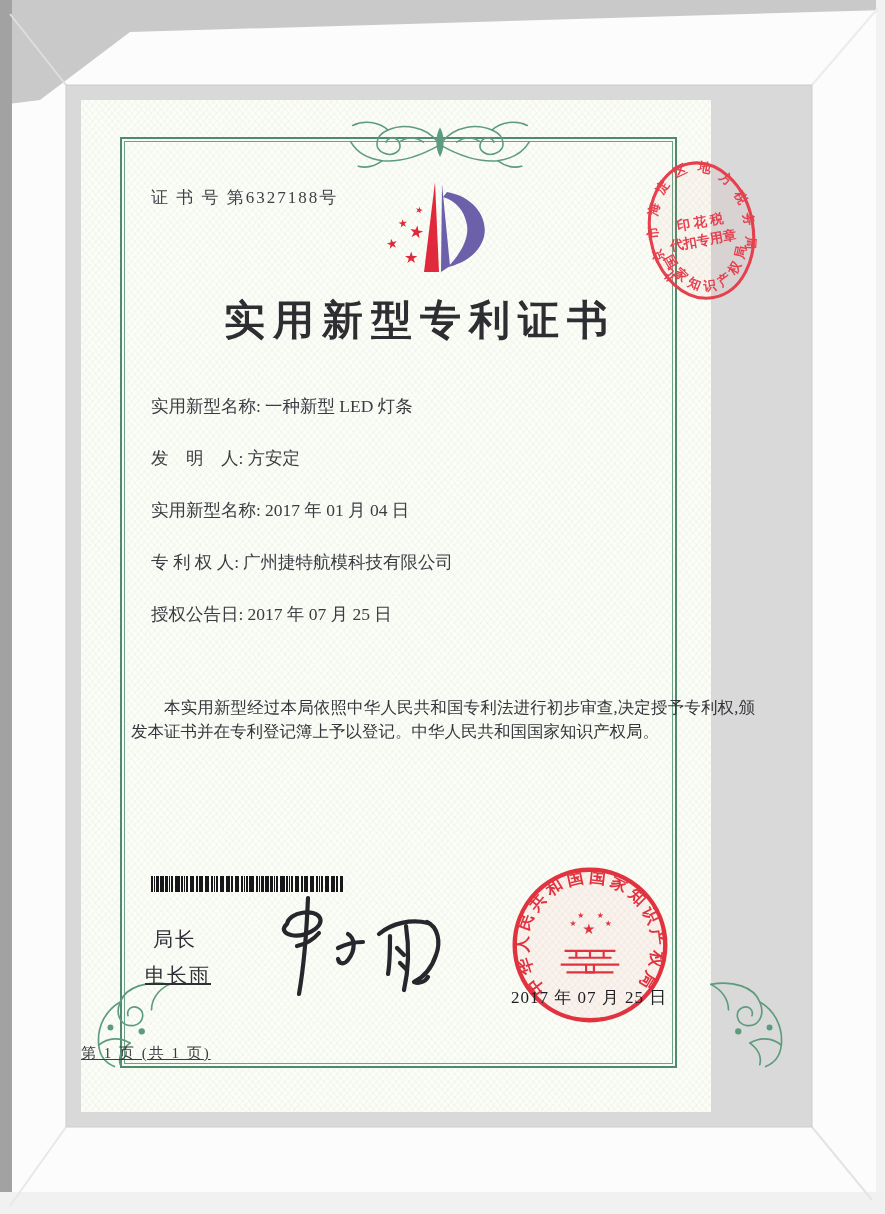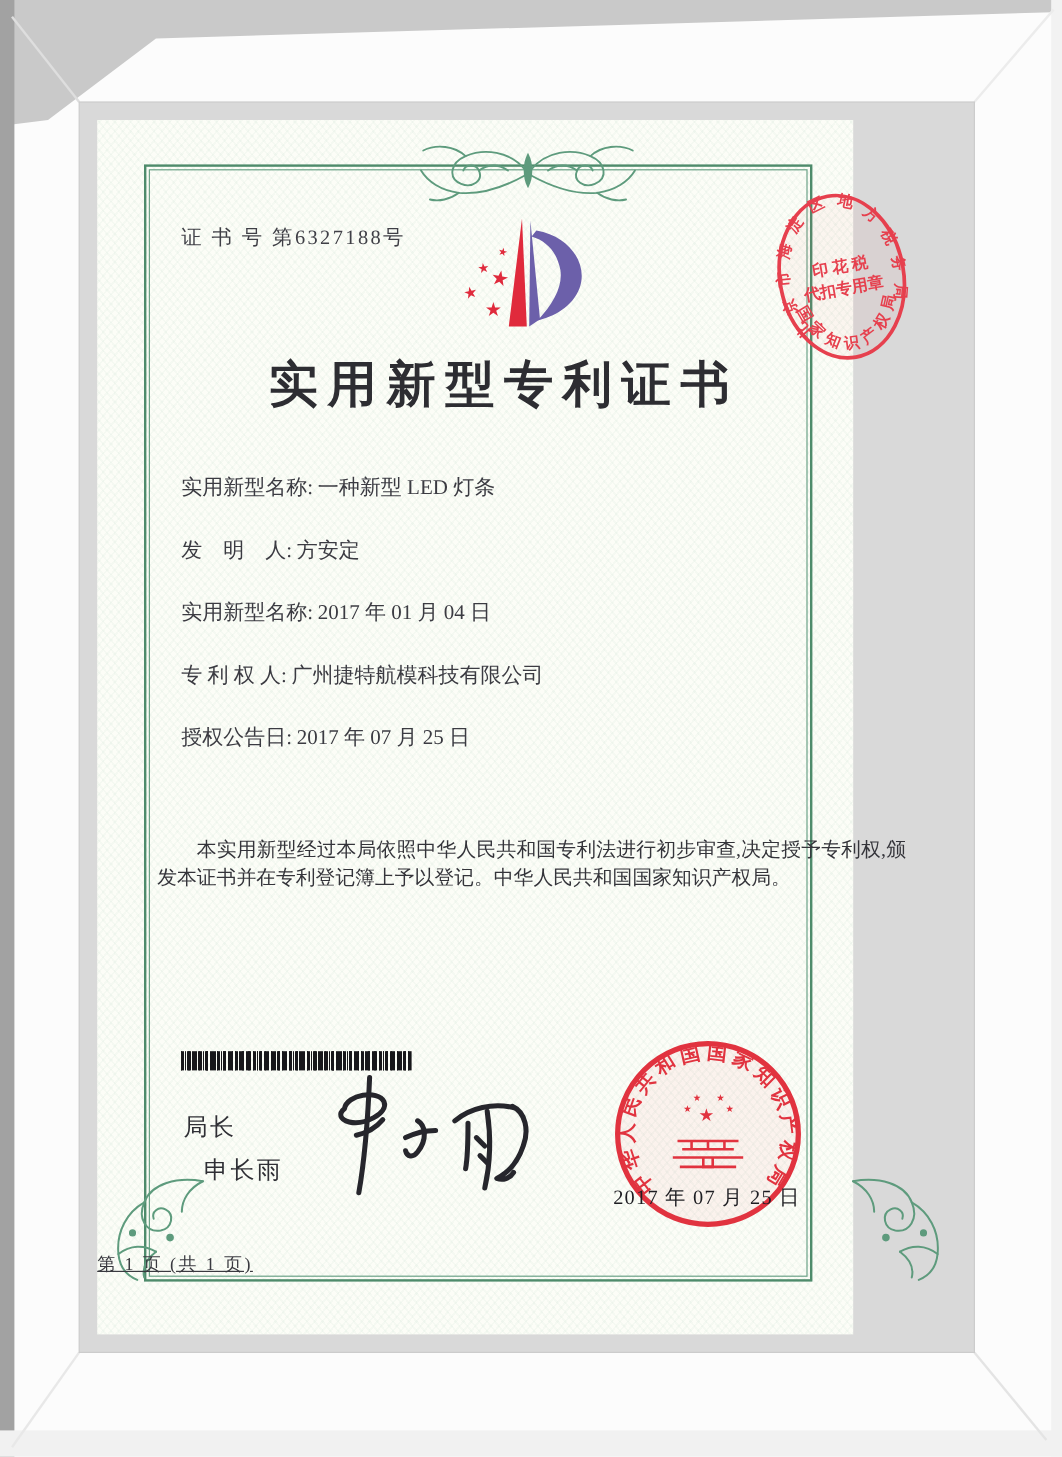--- a/index.html
+++ b/index.html
@@ -33,21 +33,21 @@
     font-size:16.5px;line-height:24px;text-align:justify;color:#34343a;}
   .paras p{margin:0;text-indent:2em;}
   .barcode{
     position:absolute;left:70px;top:776px;width:192px;height:16px;z-index:4;
     background-image:
       repeating-linear-gradient(90deg,#17171a 0 2px,transparent 2px 5px),
       repeating-linear-gradient(90deg,#17171a 0 1px,transparent 1px 7px),
       repeating-linear-gradient(90deg,#17171a 0 1px,transparent 1px 3px);
   }
   .chief-title{position:absolute;left:72px;top:826px;font-size:20px;color:#2f2f35;z-index:4;letter-spacing:2px;}
-  .chief-name{position:absolute;left:89px;top:862px;font-size:20px;color:#2f2f35;z-index:4;letter-spacing:2px;}
+  .chief-name{position:absolute;left:64px;top:862px;font-size:20px;color:#2f2f35;z-index:4;letter-spacing:2px;text-decoration:underline;}
   .signature{position:absolute;left:170px;top:788px;z-index:5;}
   .seal{position:absolute;left:421px;top:757px;z-index:4;}
   .seal-date{position:absolute;left:430px;top:886px;z-index:6;font-size:17px;font-weight:500;
     letter-spacing:1px;color:#1d1d22;white-space:nowrap;}
   .page-footer{position:absolute;left:0;top:944px;width:100%;text-align:left;z-index:4;
     font-size:15px;letter-spacing:2px;color:#3a3a40;text-decoration:underline;}
   .star-glyph{font-family:"DejaVu Sans","Liberation Sans",sans-serif;}
 </style>
 </head>
 <body>

